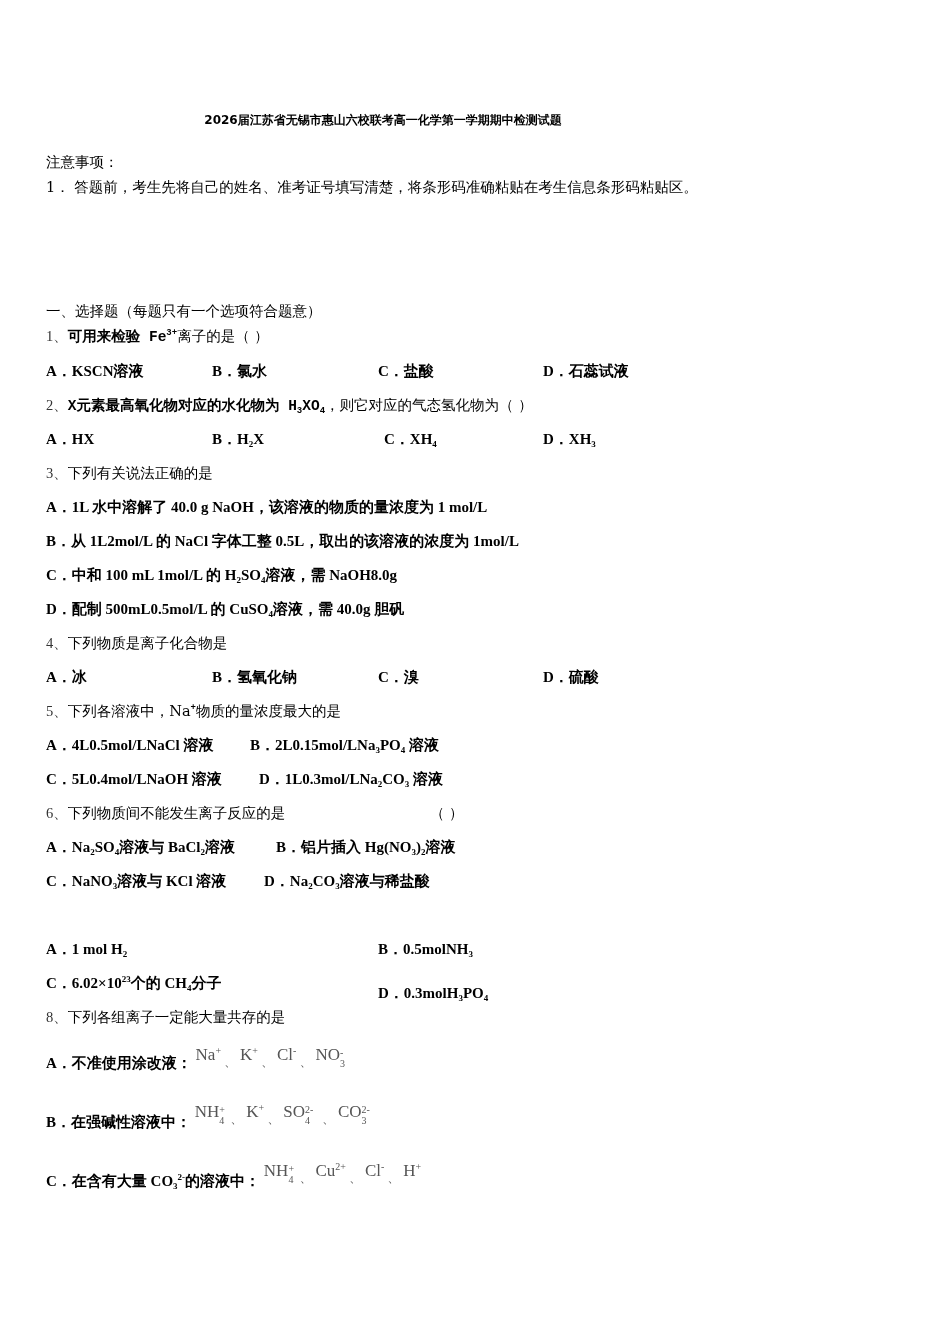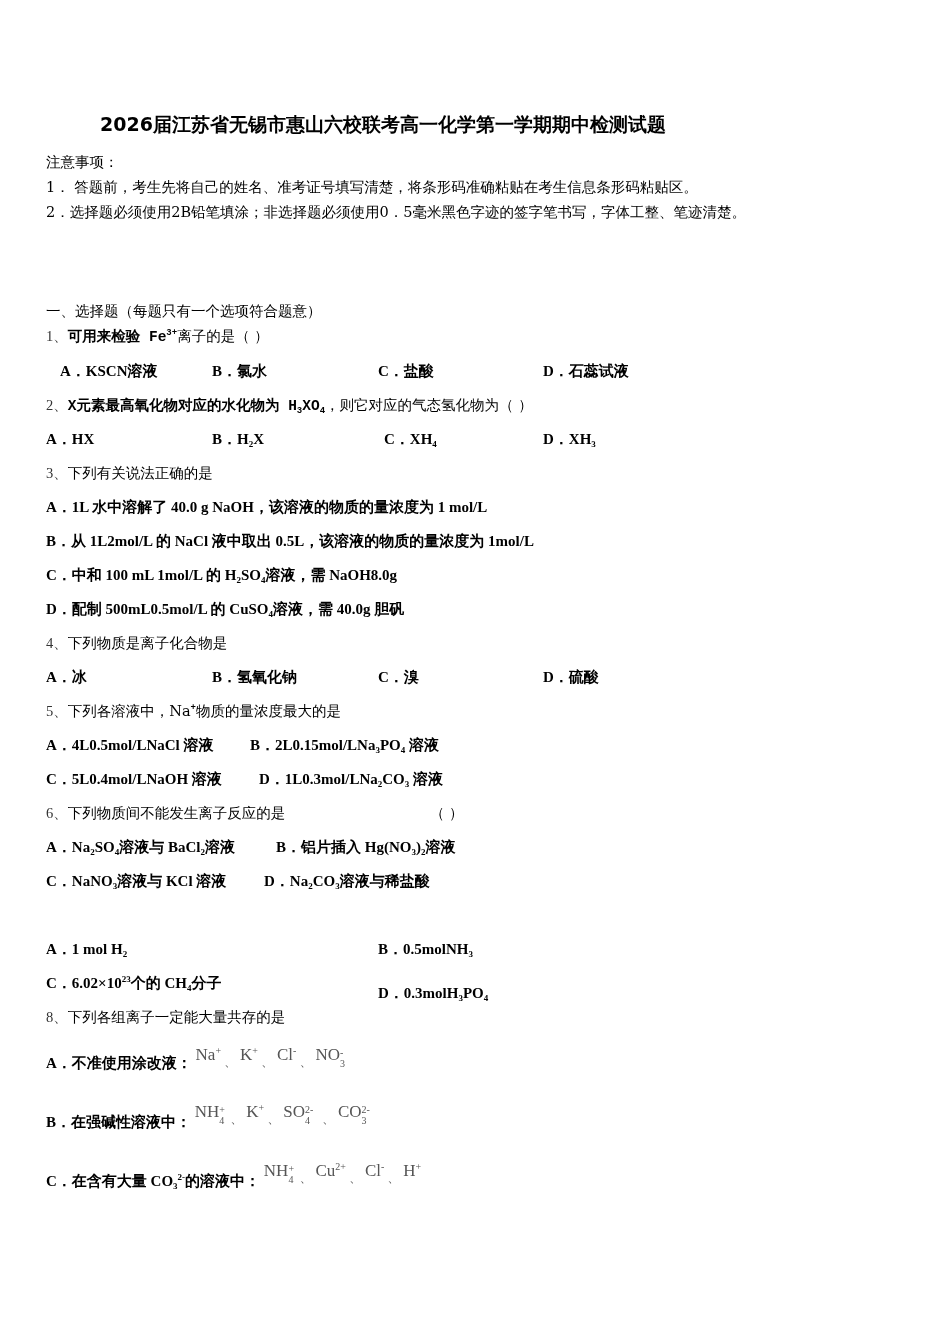--- a/index.html
+++ b/index.html
@@ -1,20 +1,20 @@
 <!DOCTYPE html>
 <html><head>
 <meta charset="utf-8">
 <style>
   html, body { margin: 0; padding: 0; background: #ffffff; }
   body { width: 950px; height: 1344px; position: relative; overflow: hidden; color: #000; }
   .page { position: absolute; left: 0; top: 0; width: 950px; height: 1344px; background: #fff; }
   .title {
     position: absolute; left: 0; width: 766px; top: 112px; text-align: center;
-    font-family: "DejaVu Sans", sans-serif; font-weight: bold; font-size: 19px; letter-spacing: 0px;
+    font-family: "DejaVu Sans", sans-serif; font-weight: bold; font-size: 12px; letter-spacing: 0px;
   }
   .line { position: absolute; left: 46px; white-space: nowrap; font-size: 14.5px; line-height: 20px; }
   .song { font-family: "DejaVu Serif", serif; }
   .bold { font-family: Liberation Mono, monospace; font-weight: bold; }
   .num { font-family: "Liberation Serif", serif; font-weight: normal; color: #333; }
   .opt { position: absolute; white-space: nowrap; font-family: "Liberation Serif", serif; font-weight: bold; font-size: 15px; line-height: 20px; }
   sub { font-size: 9px; vertical-align: -3px; line-height: 0; }
   sup { font-size: 9px; vertical-align: 6px; line-height: 0; }
   .ion { font-family: "Liberation Serif", serif; font-weight: normal; color: #555; font-size: 17px; }
   .ion sub, .ion sup { font-size: 10px; }
@@ -25,45 +25,44 @@
 </style>
 </head>
 <body>
 
 <div class="page">
 
   <div class="title">2026届江苏省无锡市惠山六校联考高一化学第一学期期中检测试题</div>
 
   <div class="line song" style="top:152px">注意事项：</div>
   <div class="line song" style="top:177px">1．  答题前，考生先将自己的姓名、准考证号填写清楚，将条形码准确粘贴在考生信息条形码粘贴区。</div>
-  <div class="line song" style="top:202px">2．选择题必须使用2B铅笔填涂；非选择题必须使用0．5毫米黑色字迹的签字笔书写，字体工整、笔迹清楚。</div>
 
   <div class="line song" style="top:301px">一、选择题（每题只有一个选项符合题意）</div>
 
   <div class="line song" style="top:326px">
     <span class="num">1、</span><span class="bold">可用来检验 Fe</span><sup class="bold">3+</sup><span>离子的是（   ）</span>
   </div>
-  <div class="opt" style="top:361px;left:60px">A．KSCN溶液</div>
+  <div class="opt" style="top:361px;left:46px">A．KSCN溶液</div>
   <div class="opt" style="top:361px;left:212px">B．氯水</div>
   <div class="opt" style="top:361px;left:378px">C．盐酸</div>
   <div class="opt" style="top:361px;left:543px">D．石蕊试液</div>
 
   <div class="line song" style="top:395px">
     <span class="num">2、</span><span class="bold">X元素最高氧化物对应的水化物为 H</span><sub class="bold">3</sub><span class="bold">XO</span><sub class="bold">4</sub><span>，则它对应的气态氢化物为（    ）</span>
   </div>
   <div class="opt" style="top:429px;left:46px"><span>A．HX</span></div>
   <div class="opt" style="top:429px;left:212px"><span>B．H</span><sub>2</sub><span>X</span></div>
   <div class="opt" style="top:429px;left:384px"><span>C．XH</span><sub>4</sub></div>
   <div class="opt" style="top:429px;left:543px"><span>D．XH</span><sub>3</sub></div>
 
   <div class="line song" style="top:463px">
     <span class="num">3、</span><span>下列有关说法正确的是</span>
   </div>
   <div class="opt" style="top:497px;left:46px">A．1L 水中溶解了 40.0 g NaOH，该溶液的物质的量浓度为 1 mol/L</div>
-  <div class="opt" style="top:531px;left:46px">B．从 1L2mol/L 的 NaCl 液中取出 0.5L，该溶液的物质的量浓度为 1mol/L</div>
+  <div class="opt" style="top:531px;left:46px">B．从 1L2mol/L 的 NaCl 字体工整 0.5L，取出的该溶液的浓度为 1mol/L</div>
   <div class="opt" style="top:565px;left:46px"><span>C．中和 100 mL 1mol/L 的 H</span><sub>2</sub><span>SO</span><sub>4</sub><span>溶液，需 NaOH8.0g</span></div>
   <div class="opt" style="top:599px;left:46px"><span>D．配制 500mL0.5mol/L 的 CuSO</span><sub>4</sub><span>溶液，需 40.0g 胆矾</span></div>
 
   <div class="line song" style="top:633px">
     <span class="num">4、</span><span>下列物质是离子化合物是</span>
   </div>
   <div class="opt" style="top:667px;left:46px">A．冰</div>
   <div class="opt" style="top:667px;left:212px">B．氢氧化钠</div>
   <div class="opt" style="top:667px;left:378px">C．溴</div>
   <div class="opt" style="top:667px;left:543px">D．硫酸</div>

